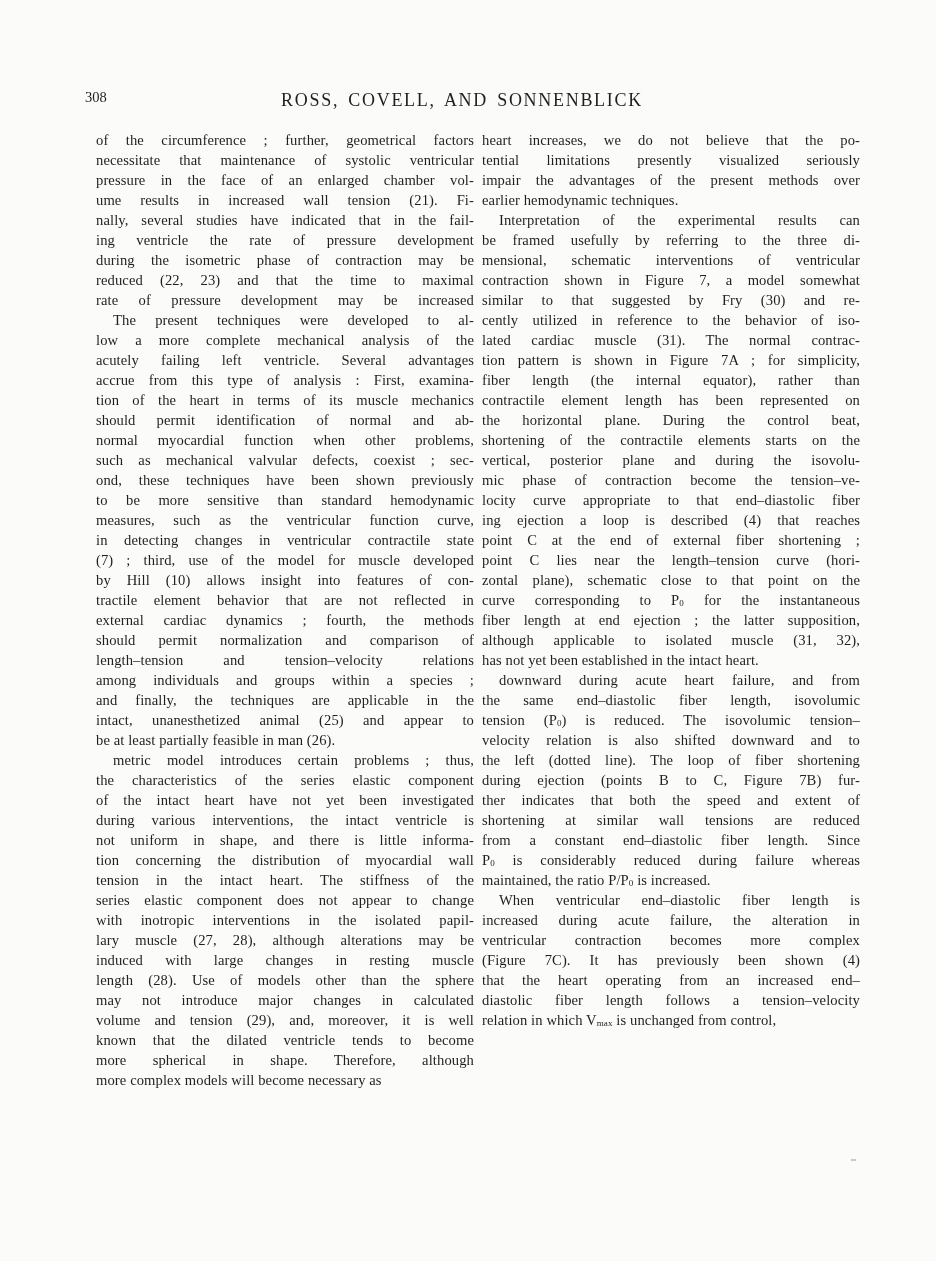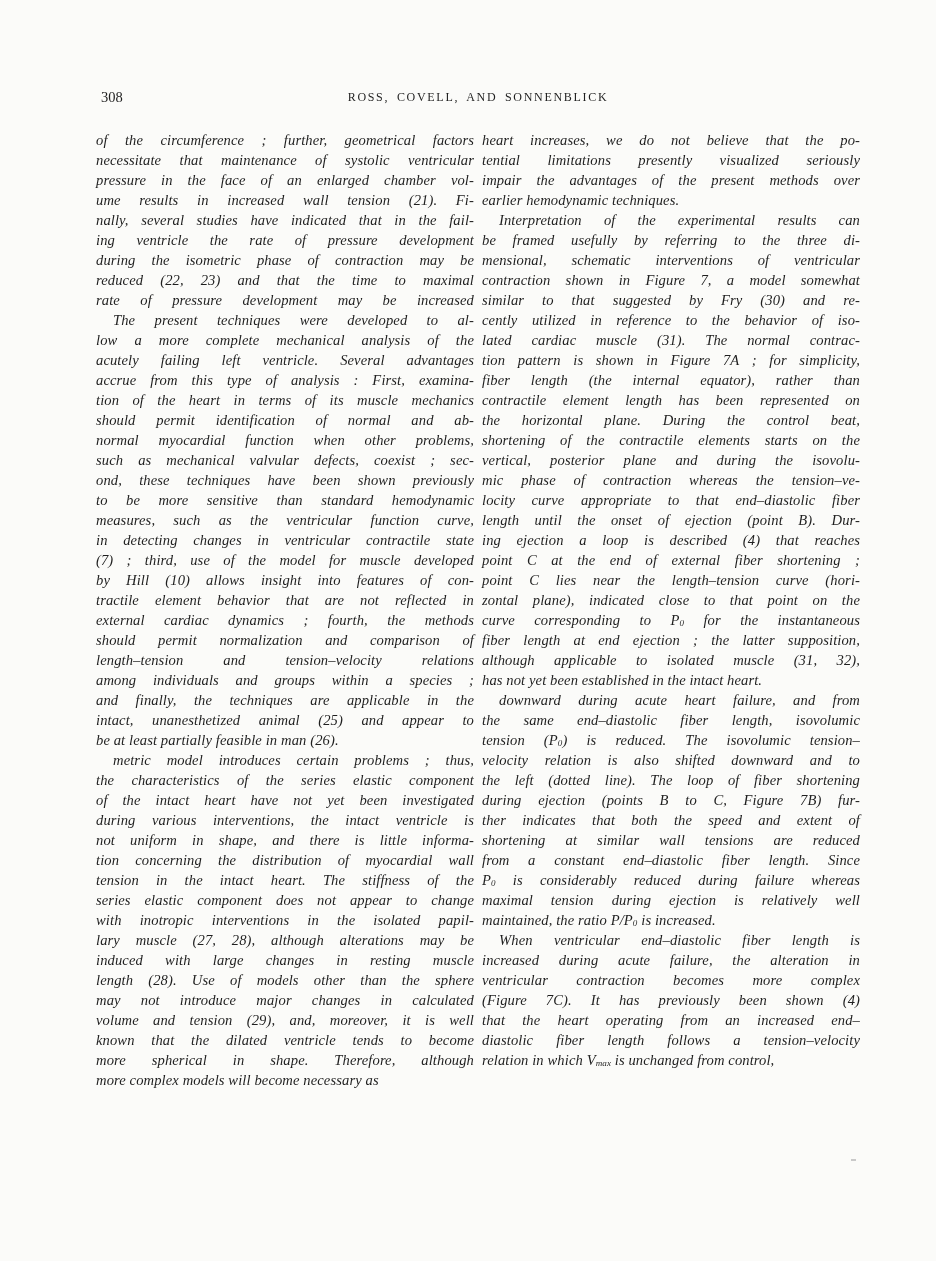--- a/index.html
+++ b/index.html
@@ -8,40 +8,39 @@
     background: #fbfbf9;
     font-family: "Liberation Serif", "DejaVu Serif", serif;
     color: #1f1f1f;
     position: relative;
     overflow: hidden;
   }
   .page { position: absolute; inset: 0; }
 
   .header {
     position: absolute;
-    top: 88px; left: 96px; width: 764px; height: 20px;
+    top: 88px; left: 80px; width: 764px; height: 20px;
   }
   .pagenum {
     position: absolute; left: 5px; top: 1px;
     font-size: 14.5px;
   }
   .running-head {
     position: absolute; left: 0; right: 0; top: 2px;
     text-align: center;
-    font-size: 12px;
+    font-size: 18px;
     letter-spacing: 1.7px;
     word-spacing: 3px;
   }
 
   .cols {
     position: absolute;
     top: 130px; left: 96px; width: 764px;
     display: flex;
     gap: 8px;
-    font-style: italic;
   }
   .col { width: 378px; }
 
   .para { margin: 0; }
   .line {
     font-size: 14.6px;
     line-height: 20px;
     height: 20px;
     text-align: justify;
     text-align-last: justify;
@@ -145,44 +144,42 @@
           <div class="line">contraction shown in Figure 7, a model somewhat</div>
           <div class="line">similar to that suggested by Fry (30) and re-</div>
           <div class="line">cently utilized in reference to the behavior of iso-</div>
           <div class="line">lated cardiac muscle (31).  The normal contrac-</div>
           <div class="line">tion pattern is shown in Figure 7A ; for simplicity,</div>
           <div class="line">fiber length (the internal equator), rather than</div>
           <div class="line">contractile element length has been represented on</div>
           <div class="line">the horizontal plane.  During the control beat,</div>
           <div class="line">shortening of the contractile elements starts on the</div>
           <div class="line">vertical, posterior plane and during the isovolu-</div>
-          <div class="line">mic phase of contraction whereas the tension–ve-</div>
+          <div class="line">mic phase of contraction become the tension–ve-</div>
           <div class="line">locity curve appropriate to that end–diastolic fiber</div>
-          <div class="line">length until the onset of ejection (point B).  Dur-</div>
           <div class="line">ing ejection a loop is described (4) that reaches</div>
           <div class="line">point C at the end of external fiber shortening ;</div>
           <div class="line">point C lies near the length–tension curve (hori-</div>
-          <div class="line">zontal plane), indicated close to that point on the</div>
+          <div class="line">zontal plane), schematic close to that point on the</div>
           <div class="line">curve corresponding to P<sub>0</sub> for the instantaneous</div>
           <div class="line">fiber length at end ejection ; the latter supposition,</div>
           <div class="line">although applicable to isolated muscle (31, 32),</div>
           <div class="line last">has not yet been established in the intact heart.</div>
         </div>
         <div class="para indent">
           <div class="line">downward during acute heart failure, and from</div>
           <div class="line">the same end–diastolic fiber length, isovolumic</div>
           <div class="line">tension (P<sub>0</sub>) is reduced.  The isovolumic tension–</div>
           <div class="line">velocity relation is also shifted downward and to</div>
           <div class="line">the left (dotted line).  The loop of fiber shortening</div>
           <div class="line">during ejection (points B to C, Figure 7B) fur-</div>
           <div class="line">ther indicates that both the speed and extent of</div>
           <div class="line">shortening at similar wall tensions are reduced</div>
           <div class="line">from a constant end–diastolic fiber length.  Since</div>
           <div class="line">P<sub>0</sub> is considerably reduced during failure whereas</div>
-          <div class="line">maximal tension during ejection is relatively well</div>
           <div class="line last">maintained, the ratio P/P<sub>0</sub> is increased.</div>
         </div>
         <div class="para indent">
           <div class="line">When ventricular end–diastolic fiber length is</div>
           <div class="line">increased during acute failure, the alteration in</div>
           <div class="line">ventricular contraction becomes more complex</div>
           <div class="line">(Figure 7C).  It has previously been shown (4)</div>
           <div class="line">that the heart operating from an increased end–</div>
           <div class="line">diastolic fiber length follows a tension–velocity</div>
           <div class="line last">relation in which V<sub>max</sub> is unchanged from control,</div>

